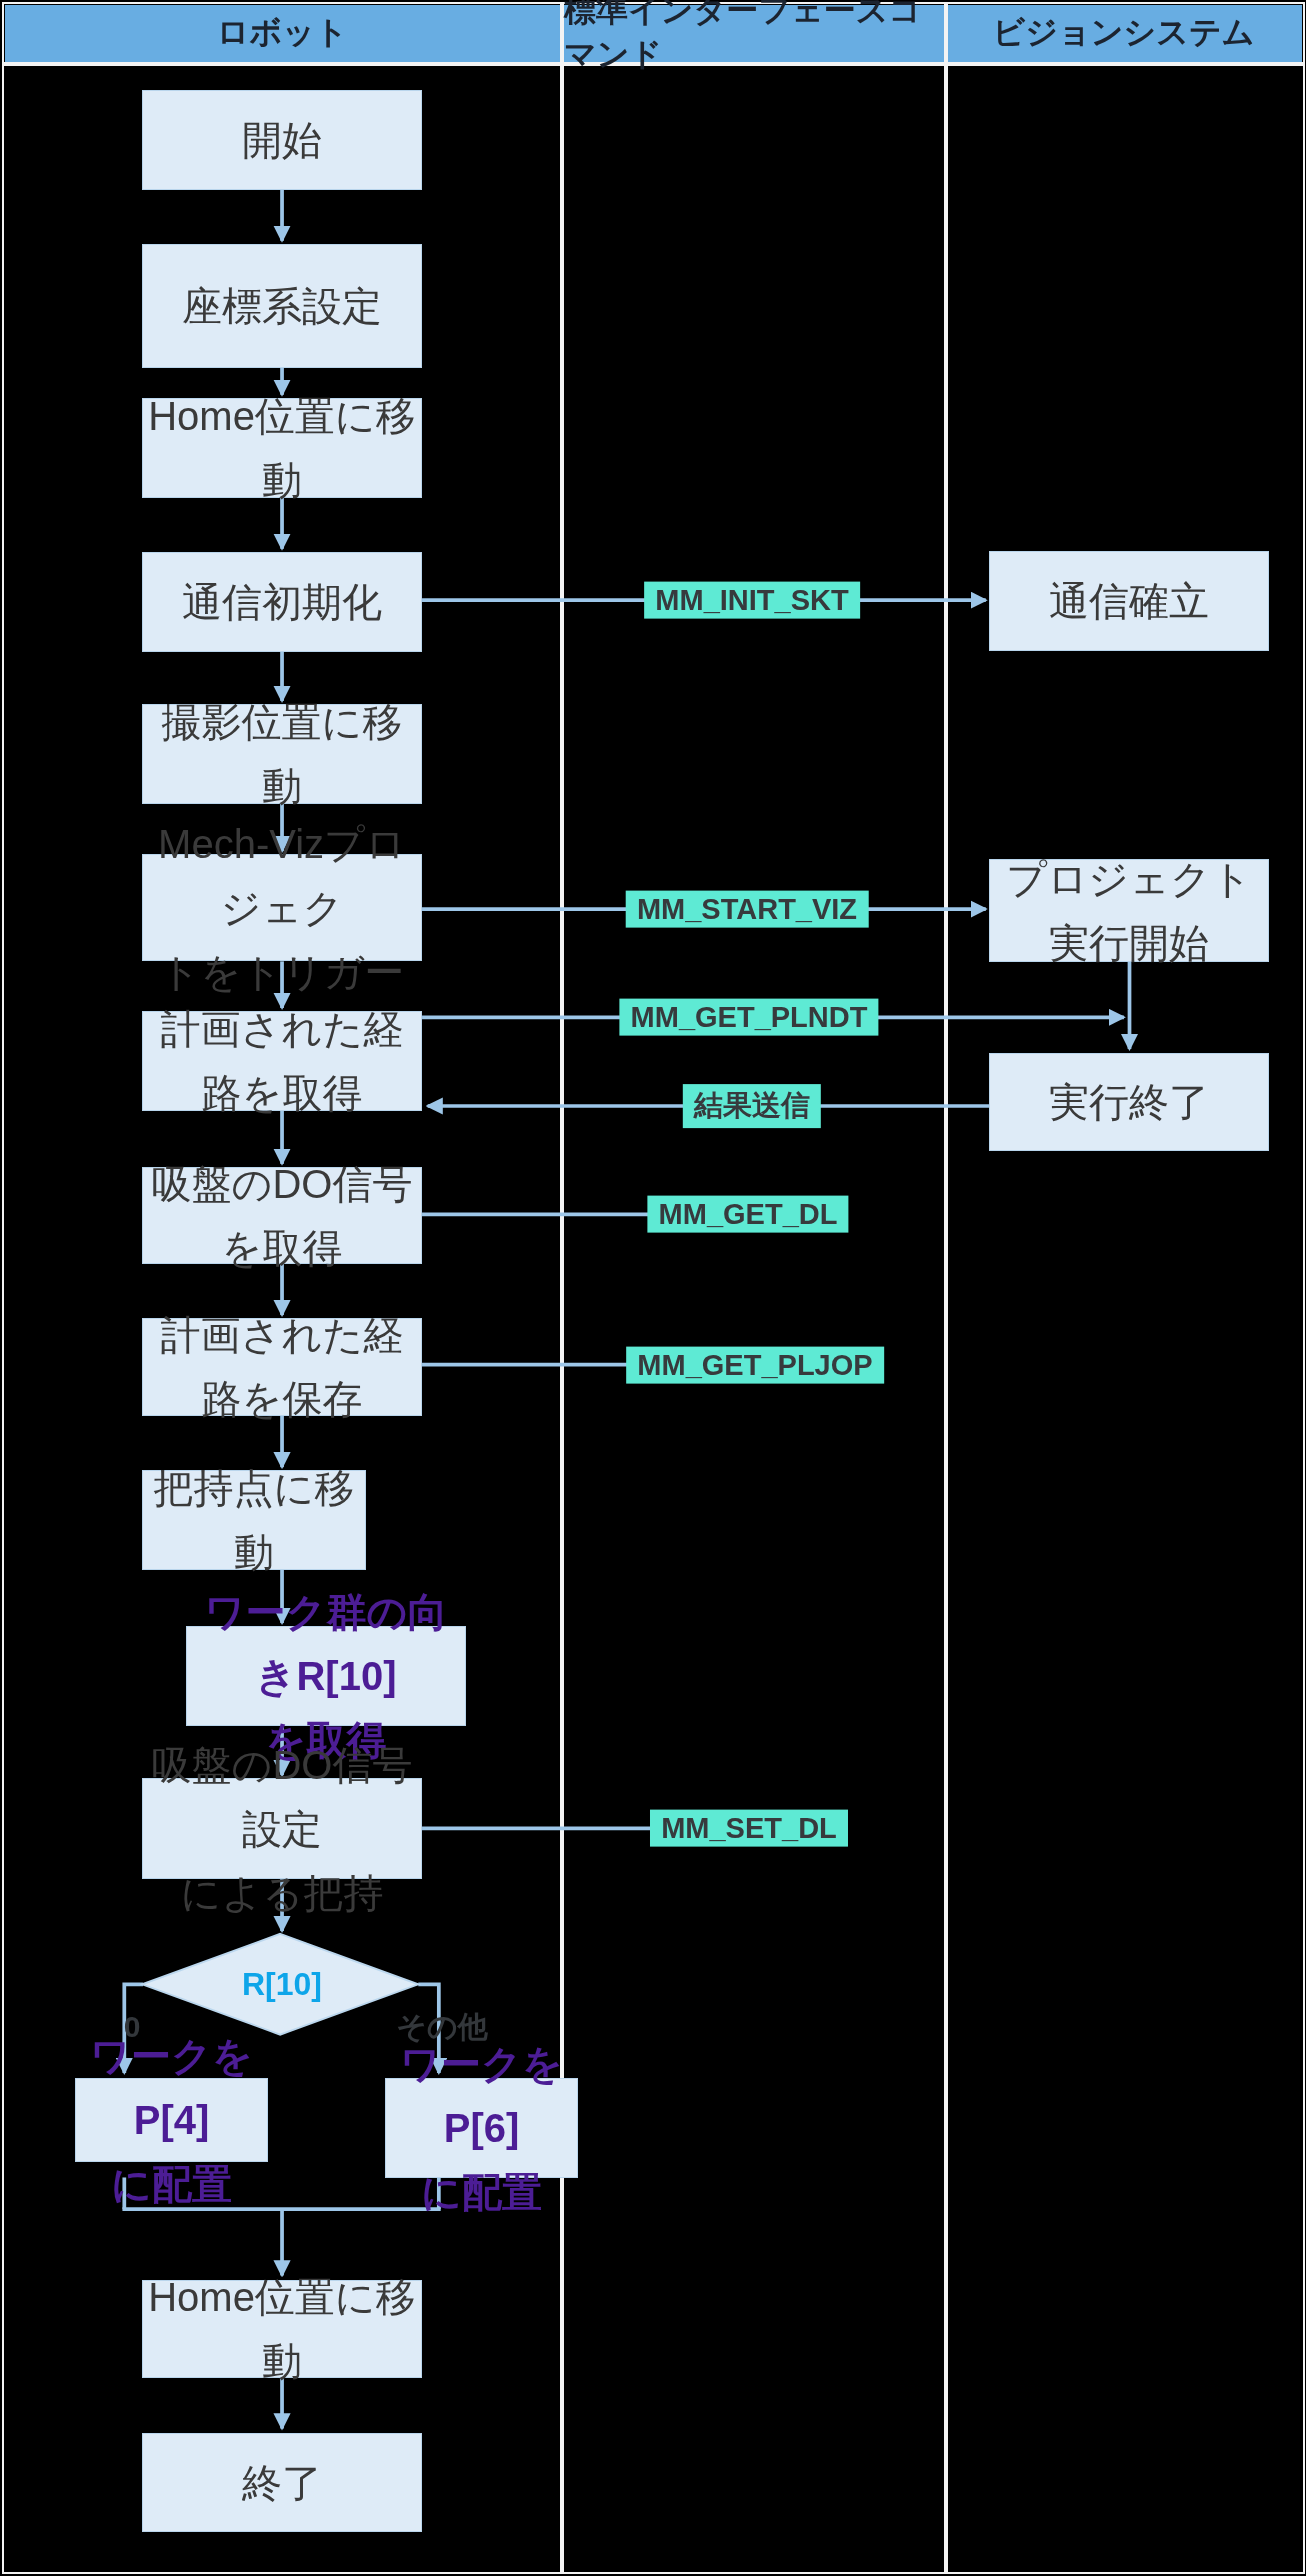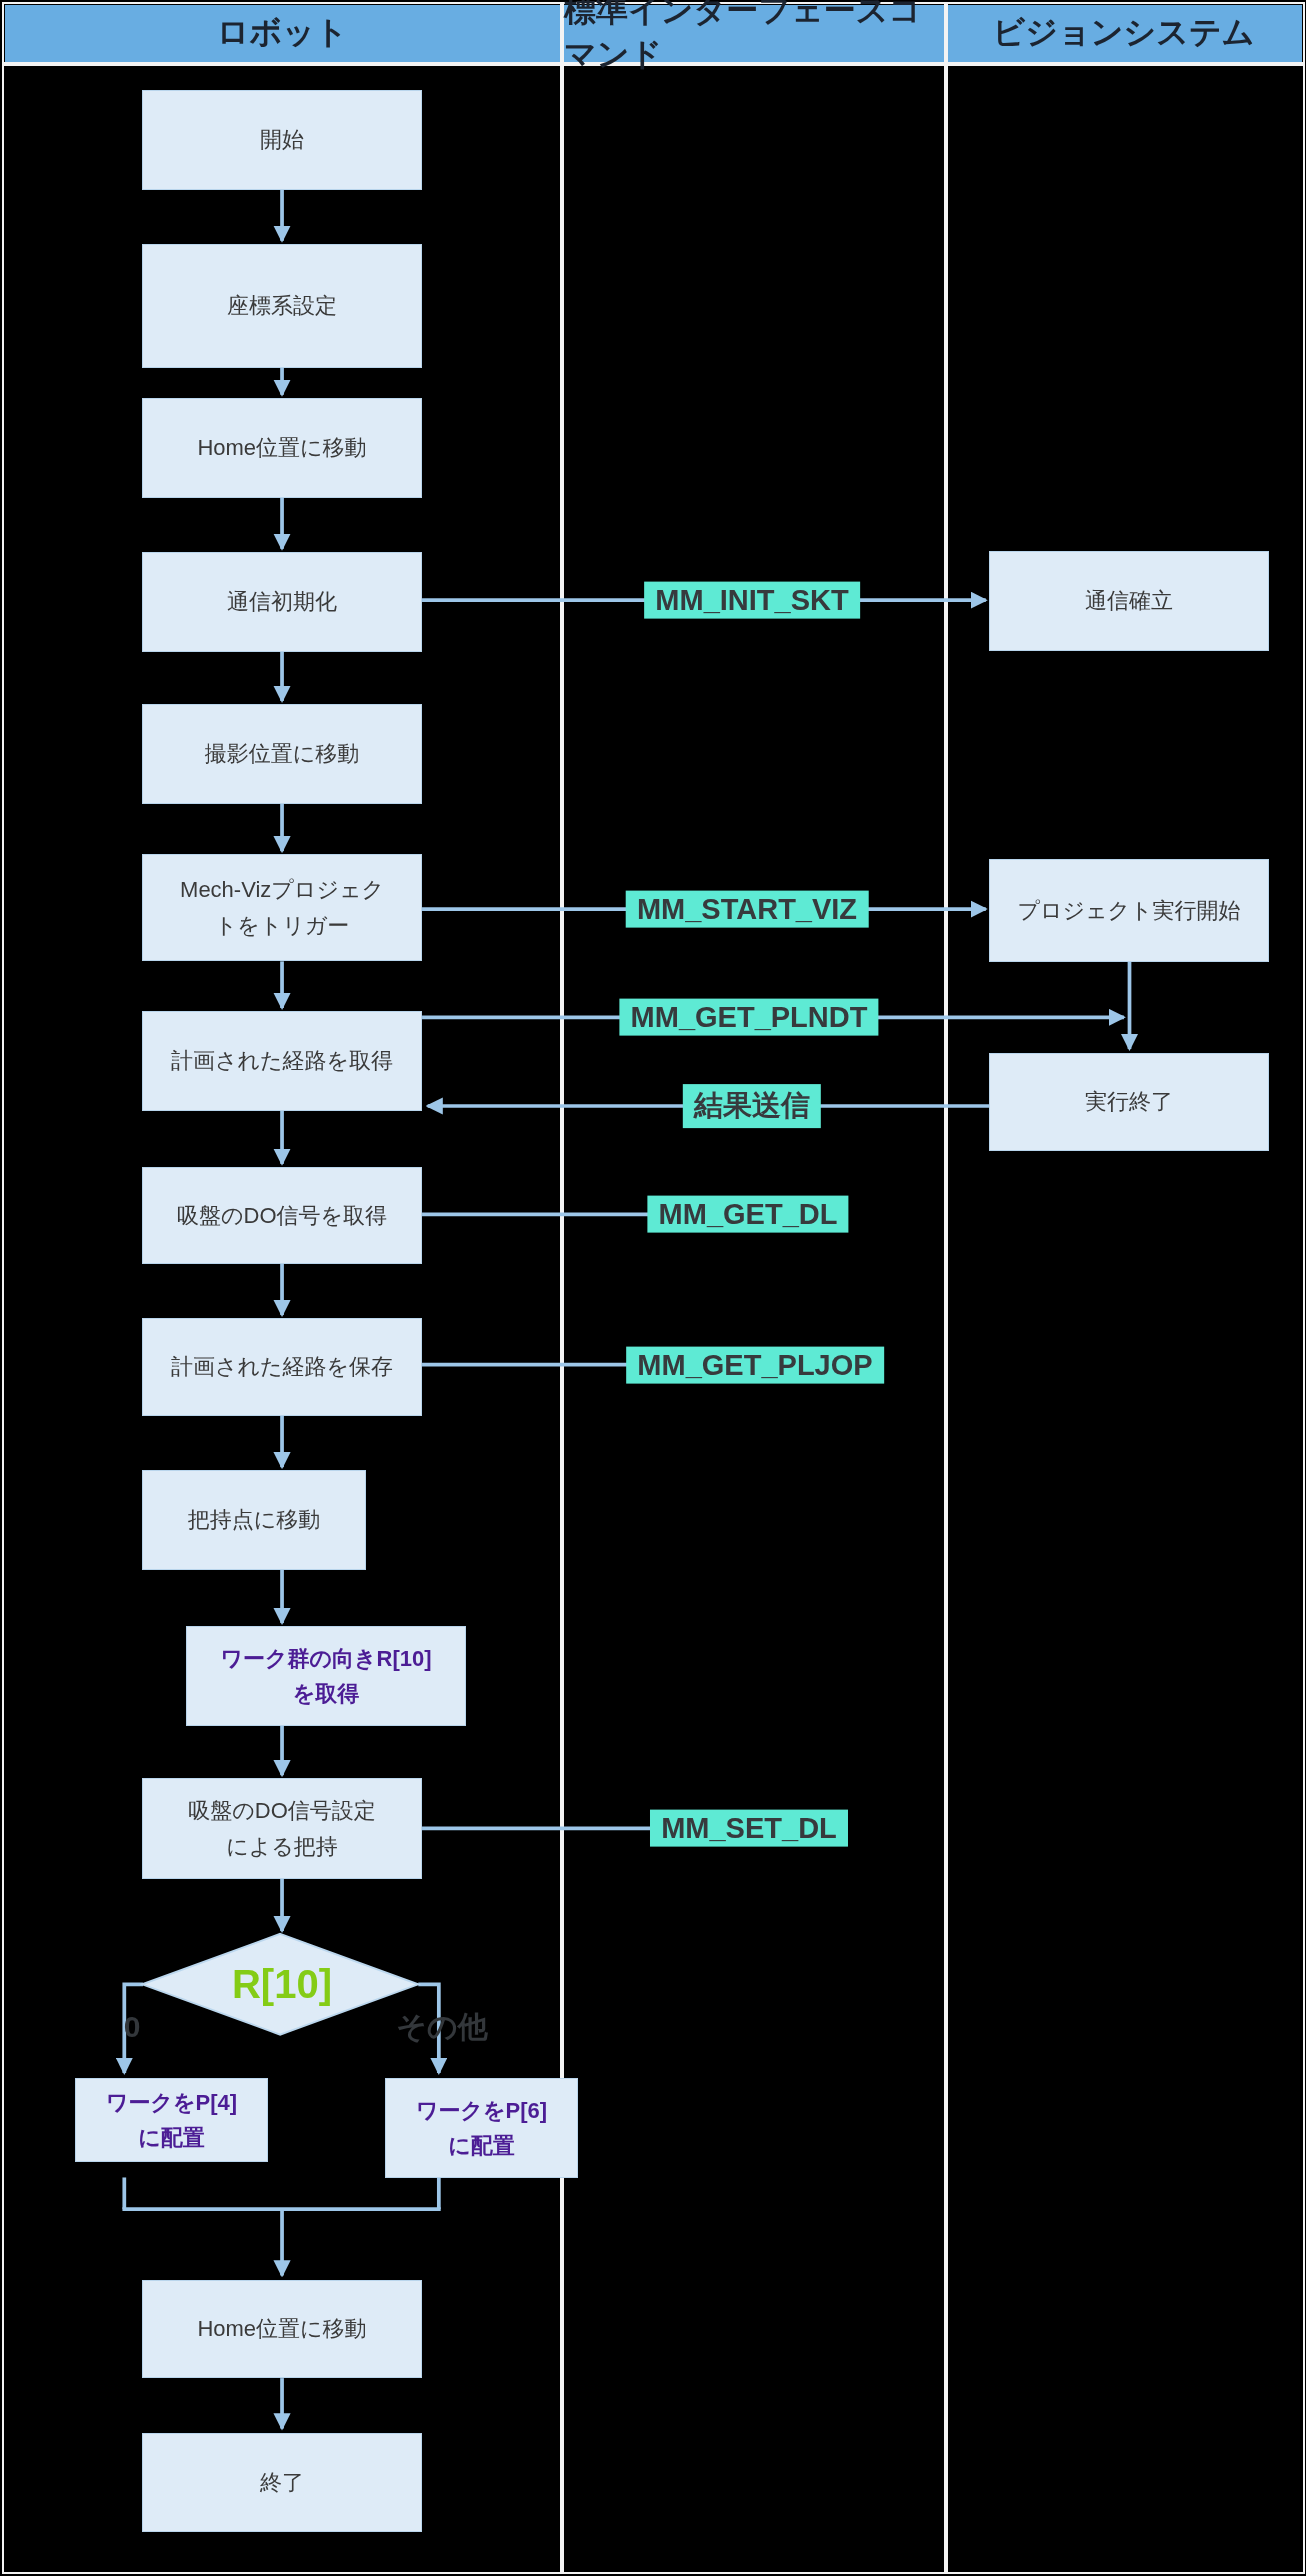--- a/index.html
+++ b/index.html
@@ -10,30 +10,30 @@
   
   .outer-border{position:absolute;left:1.9px;top:1.9px;width:1303px;height:2572px;
     border:2.8px solid #f4f4f4;box-sizing:border-box;}
   .header-bg{position:absolute;left:4.7px;top:4.7px;width:1297px;height:57px;background:#68ade2;}
   .header-sep{position:absolute;left:1.9px;top:62px;width:1303px;height:3.7px;background:#f4f4f4;}
   .col-div{position:absolute;top:1.9px;width:3.7px;height:2572px;background:#f4f4f4;}
   .hdr{position:absolute;top:4.7px;height:57px;display:flex;align-items:center;justify-content:center;
     font-size:32px;font-weight:bold;color:#1c2430;}
   
   .node{position:absolute;box-sizing:border-box;background:#deebf7;border:1.9px solid #b9d5ec;
-    color:#3a3a3a;font-size:22px;line-height:1.6;display:flex;align-items:center;justify-content:center;
+    color:#3a3a3a;font-size:40px;line-height:1.6;display:flex;align-items:center;justify-content:center;
     text-align:center;white-space:pre-line;}
   .node.bold{font-weight:bold;color:#4c1d95;margin-left:44px;}
   
   .cmd{position:absolute;transform:translate(-50%,-50%);background:#5eead4;color:#373a3d;
     font-size:29px;font-weight:bold;padding:1.9px 11.2px;white-space:nowrap;}
   .branch-label{position:absolute;transform:translate(-50%,-50%);color:#33373b;
     font-size:30px;font-weight:bold;white-space:nowrap;}
-  .diamond-label{position:absolute;transform:translate(-50%,-50%);color:#84cc16;
-    font-size:40px;font-weight:bold;white-space:nowrap;}
+  .diamond-label{position:absolute;transform:translate(-50%,-50%);color:#0ea5e9;
+    font-size:32px;font-weight:bold;white-space:nowrap;}
   svg{position:absolute;left:0;top:0;}
 </style>
 </head>
 <body>
 
 <div id="canvas">
 
   <div class="header-bg"></div>
   <div class="outer-border"></div>
   <div class="header-sep"></div>

